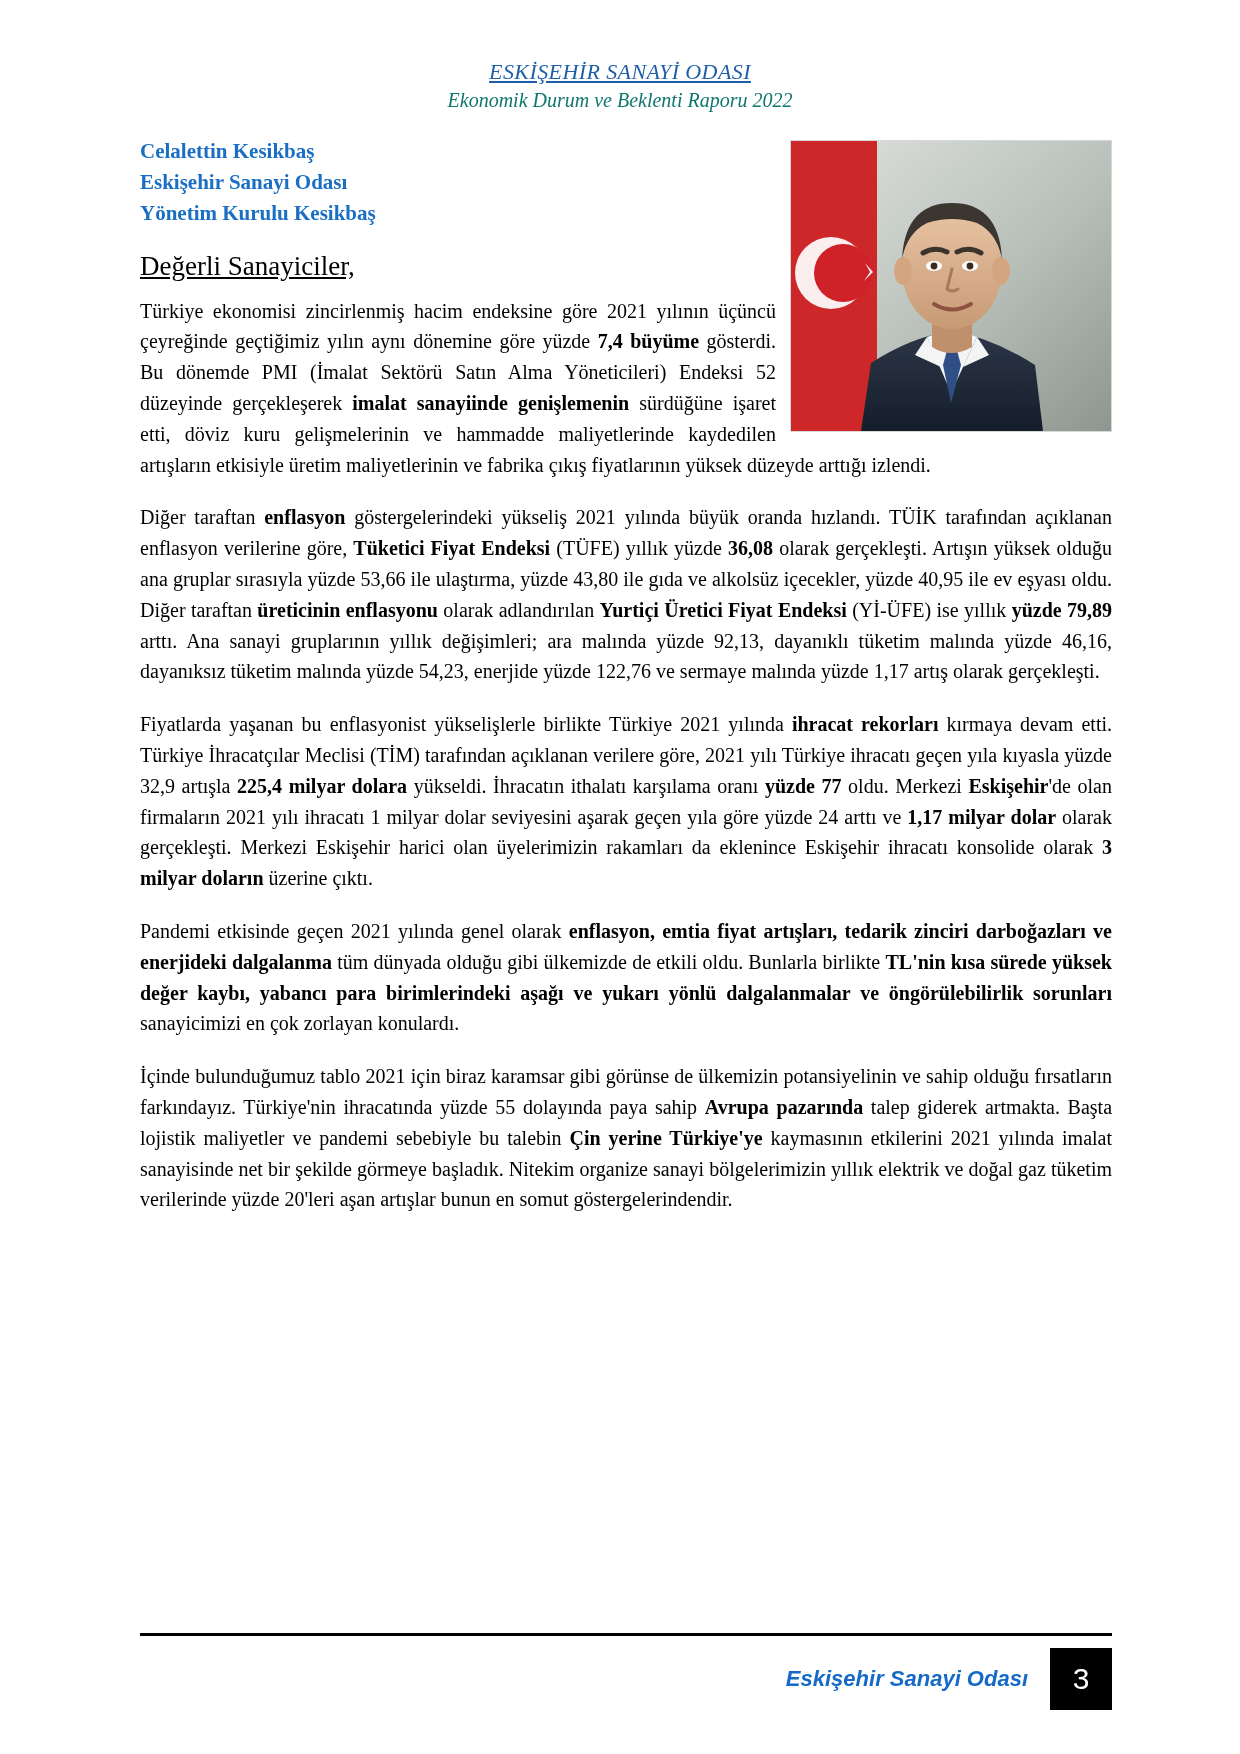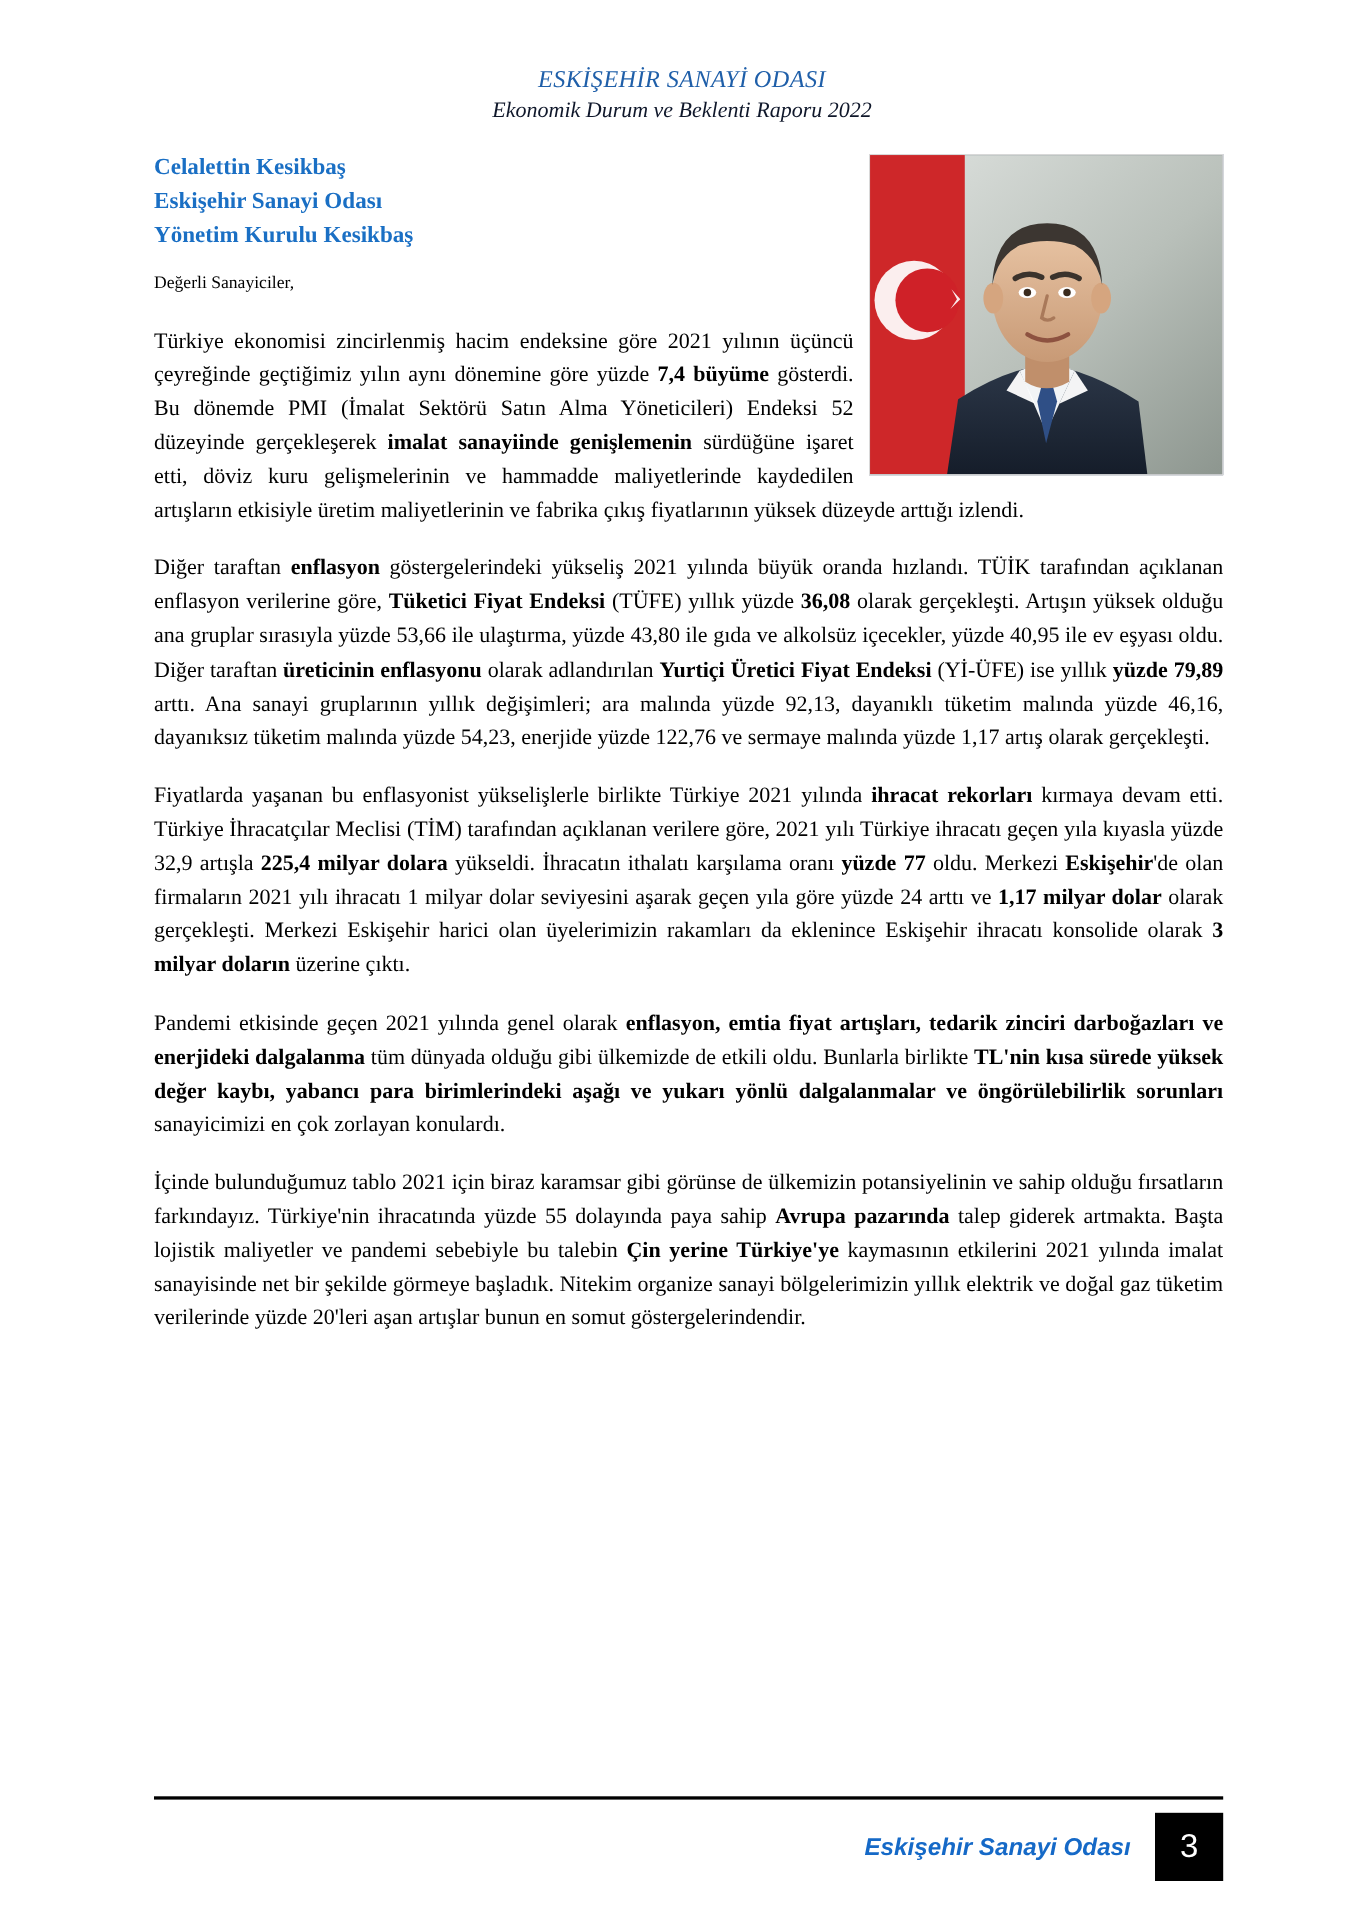--- a/index.html
+++ b/index.html
@@ -26,24 +26,25 @@
     width: 1240px;
     text-align: center;
     color: #1f5fa9;
     font-style: italic;
     line-height: 1.28;
   }
   .doc-header .h-title {
     font-size: 22px;
     letter-spacing: 0.4px;
     color: #1f5fa9;
+    text-decoration: underline;
   }
   .doc-header .h-sub {
     font-size: 20px;
-    color: #0f172a;
+    color: #0f766e;
     margin-top: 2px;
   }
 
   
   .author-block {
     position: absolute;
     top: 136px;
     left: 140px;
     color: #1a6fc4;
     font-weight: bold;
@@ -81,24 +82,25 @@
   }
   p.para {
     margin: 0 0 22px 0;
     font-size: 20px;
     line-height: 1.54;
     text-align: justify;
     text-justify: inter-word;
     hyphens: none;
   }
   p.greeting {
-    margin: 0 0 24px 0;
-    font-size: 16px;
+    margin: 0 0 8px 0;
+    font-size: 27px;
     line-height: 1.54;
     text-align: left;
+    text-decoration: underline;
   }
   p.para b, p.greeting b { font-weight: bold; }
 
   
   .footer-rule {
     position: absolute;
     left: 140px;
     top: 1633px;
     width: 972px;
     height: 3px;

